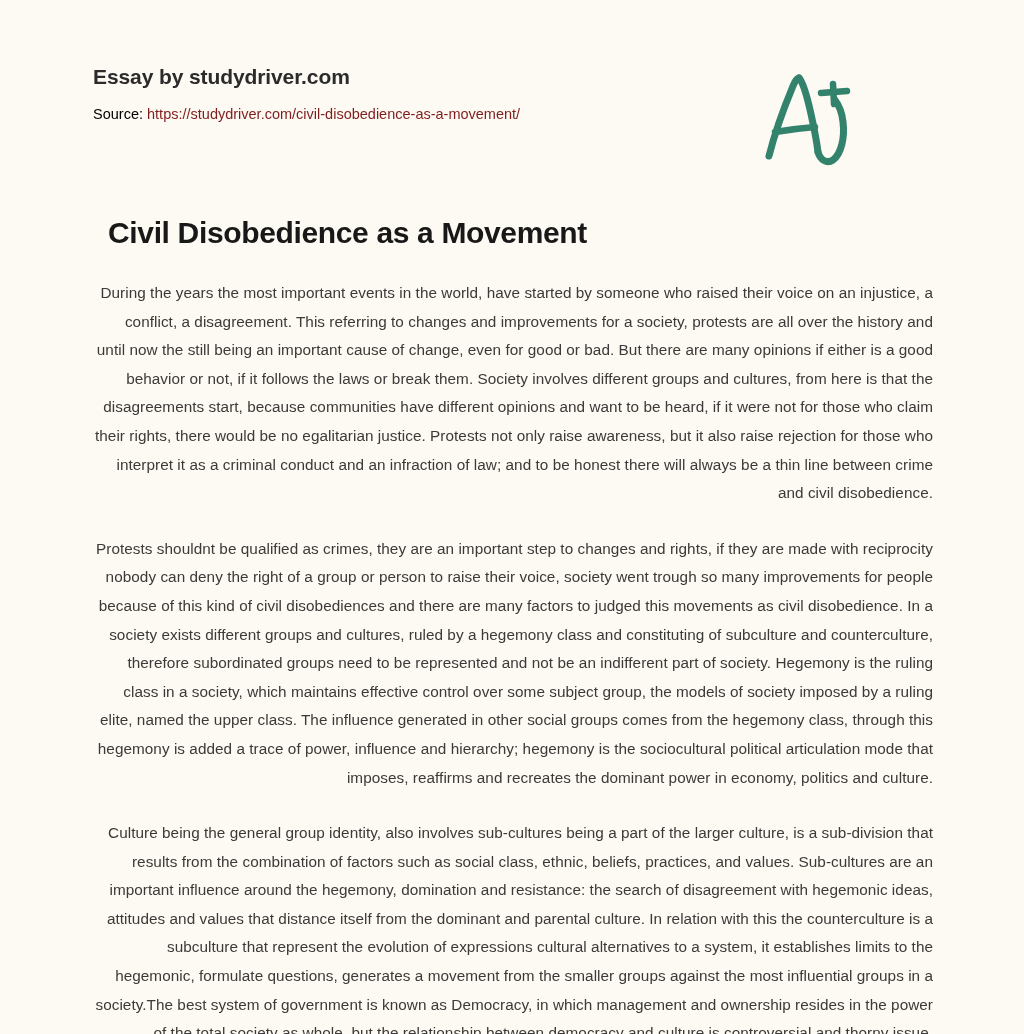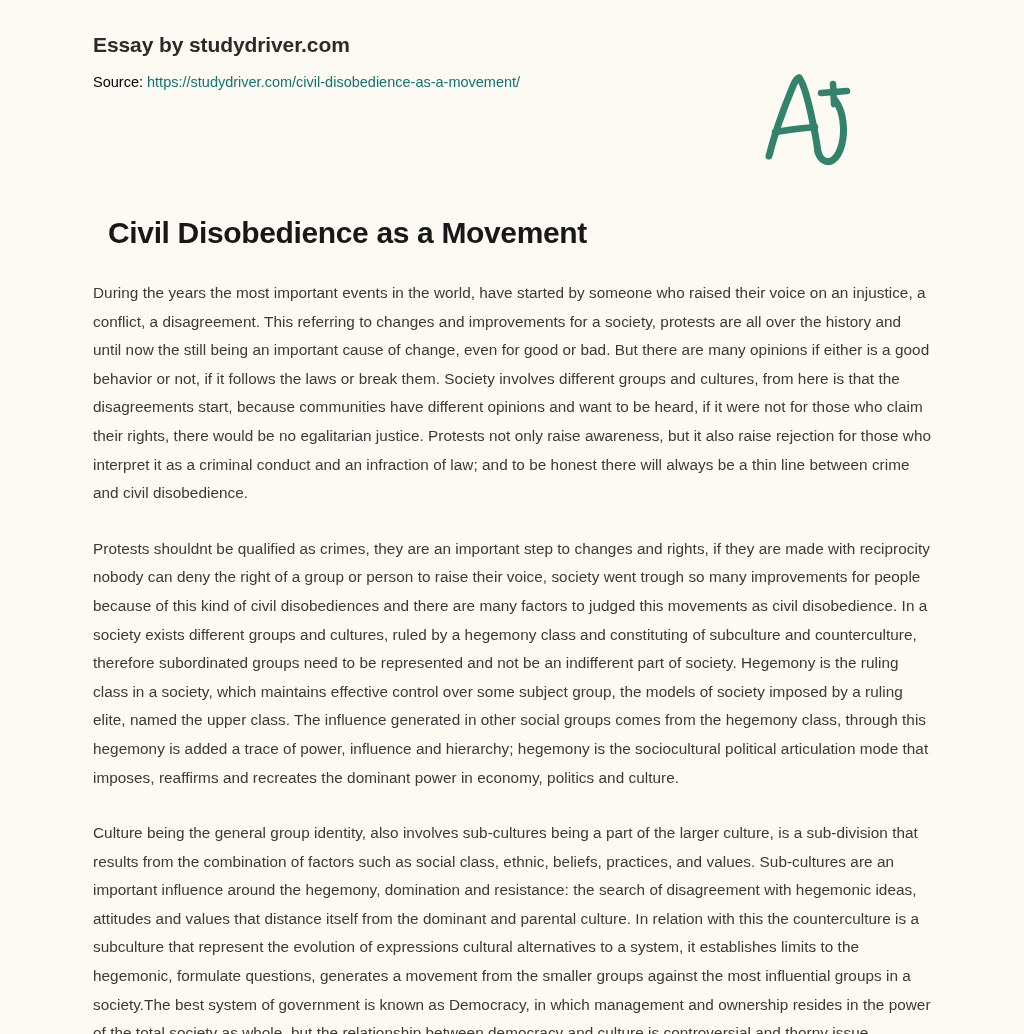--- a/index.html
+++ b/index.html
@@ -21,21 +21,21 @@
     width: 1024px;
     height: 1034px;
     box-sizing: border-box;
     padding: 0 93px;
     background: #fdf9f3;
   }
 
   
   .header {
     position: relative;
-    padding-top: 32px;
+    padding-top: 64px;
     height: 116px;
     box-sizing: border-box;
   }
 
   .essay-by {
     font-size: 21px;
     font-weight: bold;
     color: #2b2b2b;
     letter-spacing: -0.1px;
     line-height: 1.2;
@@ -46,21 +46,21 @@
     margin-top: 17px;
     font-size: 14.5px;
     line-height: 1.2;
     color: #8e8b86;
     white-space: nowrap;
   }
   .source-label {
     color: #000000;
   }
   .source-url {
-    color: #0f766e;
+    color: #7f1d1d;
     text-decoration: none;
   }
 
   
   .logo {
     position: absolute;
     right: 68px;
     top: 60px;
     width: 116px;
     height: 116px;
@@ -87,21 +87,21 @@
   .body-copy {
     margin-top: 28px;
     width: 840px;
   }
 
   .body-copy p {
     margin: 8px 0 27px 0;
     font-size: 15.3px;
     line-height: 28.6px;
     color: #3b3a38;
-    text-align: left;
+    text-align: right;
     letter-spacing: 0.05px;
   }
   .body-copy p:last-child {
     margin-bottom: 0;
   }
 </style>
 </head>
 <body>
 
 <div class="page">

